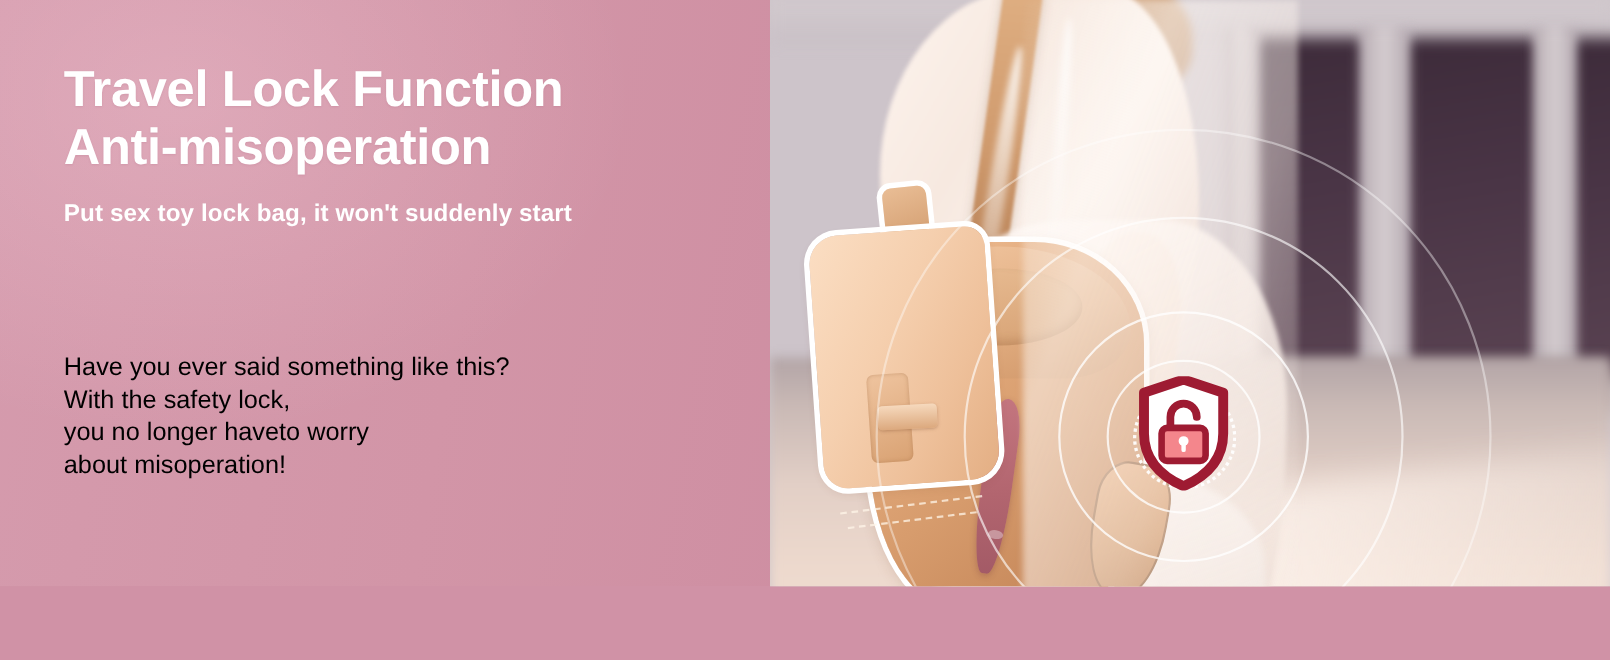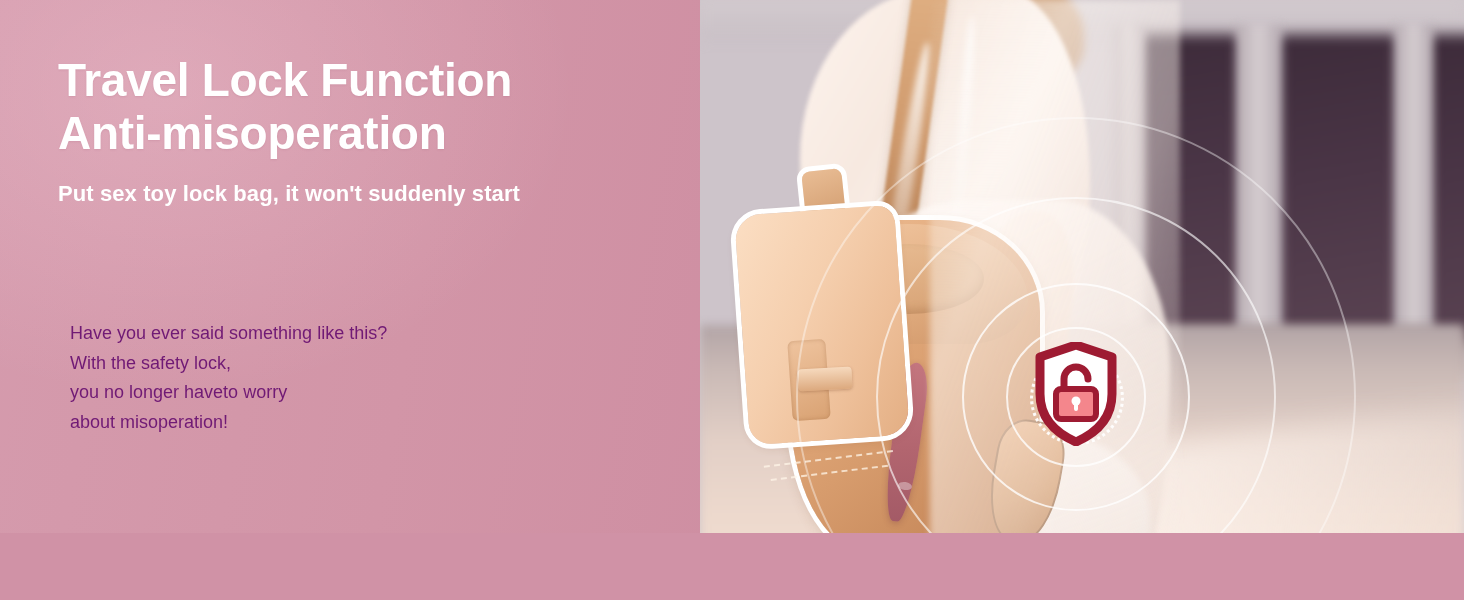--- a/index.html
+++ b/index.html
@@ -229,22 +229,22 @@
     letter-spacing:-0.3px;
     text-shadow:0 1px 2px rgba(160,90,115,.18);
     white-space:pre-line;
   }
   .subtitle{
     position:absolute;top:179px;left:0;
     color:#ffffff;font-size:22px;line-height:30px;font-weight:bold;
     letter-spacing:.1px;
   }
   .body-copy{
-    position:absolute;top:319px;left:12px;
-    color:#701a75;font-size:18px;line-height:29.5px;font-weight:normal;
+    position:absolute;top:319px;left:0;
+    color:#000000;font-size:23px;line-height:29.5px;font-weight:normal;
     white-space:pre-line;
   }
 </style>
 </head>
 <body>
 
 <div id="banner">
 
   <div class="pink-bg"></div>
   <div class="pink-glow"></div>

